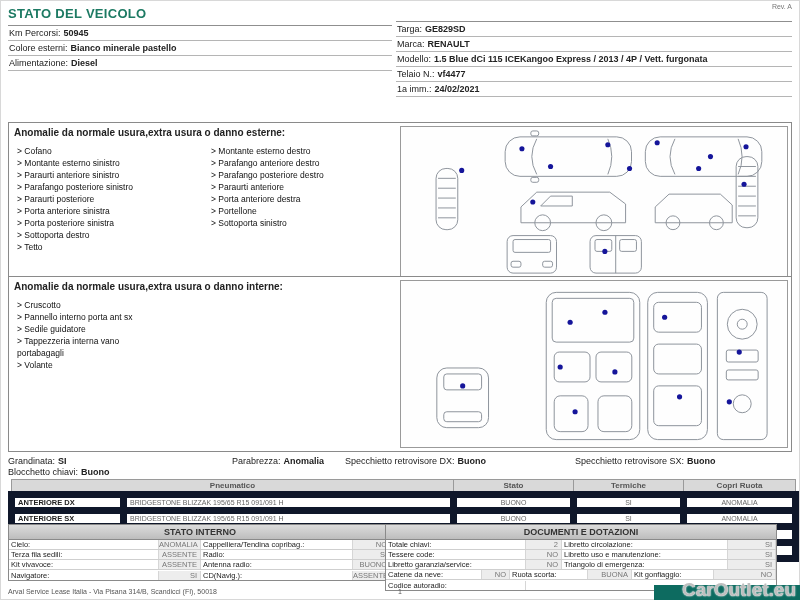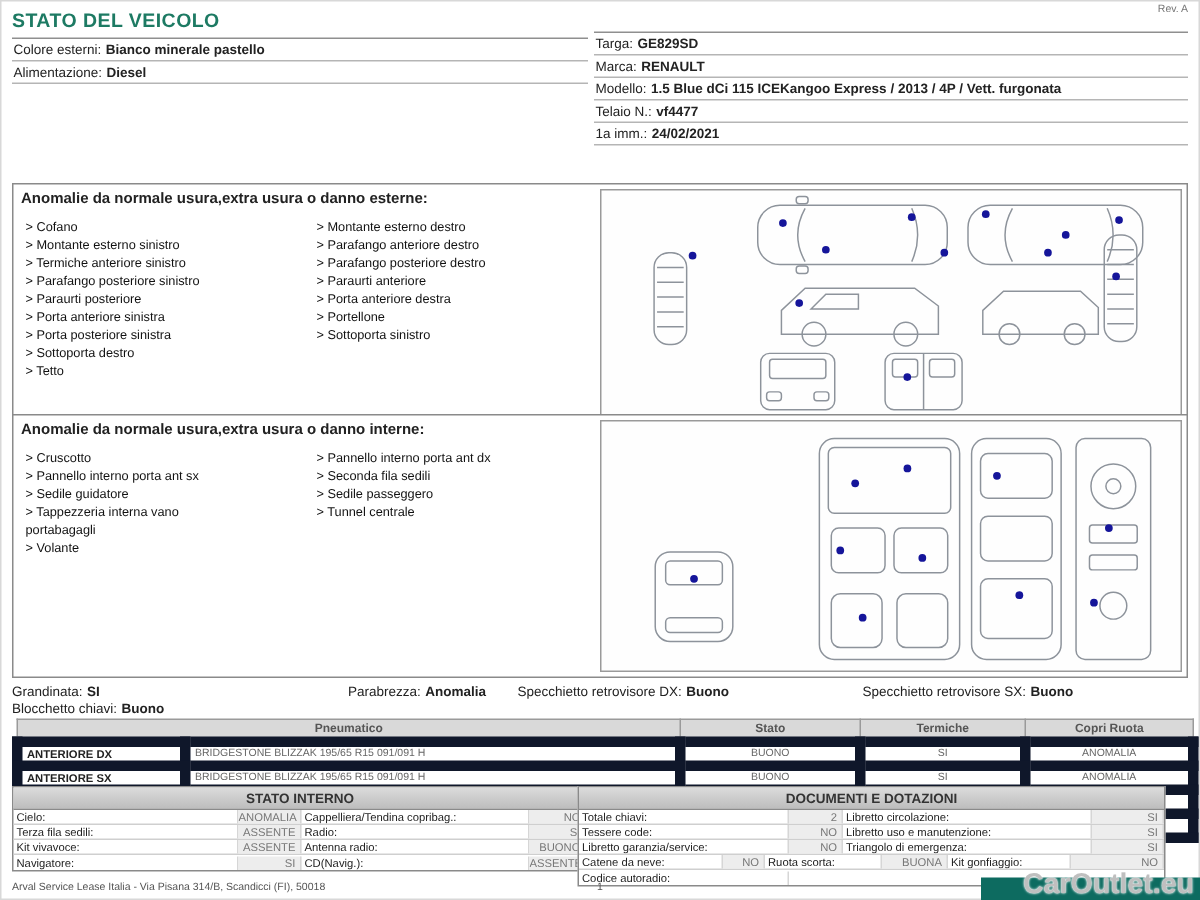--- a/index.html
+++ b/index.html
@@ -63,20 +63,23 @@
 </head>
 <body>
 
 <div class="page">
 
   <div class="rev">Rev. A</div>
 
   <div class="header-left">
     <div class="doc-title">STATO DEL VEICOLO</div>
     <div class="info-row">
+      <span class="lbl">Km Percorsi:</span><span class="val">50945</span>
+    </div>
+    <div class="info-row">
       <span class="lbl">Colore esterni:</span><span class="val">Bianco minerale pastello</span>
     </div>
     <div class="info-row">
       <span class="lbl">Alimentazione:</span><span class="val">Diesel</span>
     </div>
   </div>
 
   <div class="header-right">
     <div class="info-row">
       <span class="lbl">Targa:</span><span class="val">GE829SD</span>
@@ -93,21 +96,21 @@
     <div class="info-row">
       <span class="lbl">1a imm.:</span><span class="val">24/02/2021</span>
     </div>
   </div>
 
   <div class="section-box box-exterior">
     <div class="box-title">Anomalie da normale usura,extra usura o danno esterne:</div>
     <div class="anomaly-col c1">
       <div class="anomaly-item">Cofano</div>
       <div class="anomaly-item">Montante esterno sinistro</div>
-      <div class="anomaly-item">Termiche anteriore sinistro</div>
+      <div class="anomaly-item">Paraurti anteriore sinistro</div>
       <div class="anomaly-item">Parafango posteriore sinistro</div>
       <div class="anomaly-item">Paraurti posteriore</div>
       <div class="anomaly-item">Porta anteriore sinistra</div>
       <div class="anomaly-item">Porta posteriore sinistra</div>
       <div class="anomaly-item">Sottoporta destro</div>
       <div class="anomaly-item">Tetto</div>
     </div>
     <div class="anomaly-col c2">
       <div class="anomaly-item">Montante esterno destro</div>
       <div class="anomaly-item">Parafango anteriore destro</div>
@@ -166,26 +169,20 @@
 
   <div class="section-box box-interior">
     <div class="box-title">Anomalie da normale usura,extra usura o danno interne:</div>
     <div class="anomaly-col c1">
       <div class="anomaly-item">Cruscotto</div>
       <div class="anomaly-item">Pannello interno porta ant sx</div>
       <div class="anomaly-item">Sedile guidatore</div>
       <div class="anomaly-item">Tappezzeria interna vano portabagagli</div>
       <div class="anomaly-item">Volante</div>
     </div>
-    <div class="anomaly-col c2">
-      <div class="anomaly-item">Pannello interno porta ant dx</div>
-      <div class="anomaly-item">Seconda fila sedili</div>
-      <div class="anomaly-item">Sedile passeggero</div>
-      <div class="anomaly-item">Tunnel centrale</div>
-    </div>
     <div class="diagram-frame">
       <svg id="int-svg" viewBox="0 0 388 164">
         <g stroke="#8d939b" fill="none" stroke-width="1">
           <rect x="36" y="86" width="52" height="60" rx="10"></rect>
           <rect x="43" y="92" width="38" height="16" rx="3"></rect>
           <rect x="43" y="130" width="38" height="10" rx="3"></rect>
           <rect x="146" y="10" width="94" height="148" rx="10"></rect>
           <rect x="152" y="16" width="82" height="44" rx="4"></rect>
           <rect x="154" y="70" width="36" height="30" rx="5"></rect>
           <rect x="196" y="70" width="36" height="30" rx="5"></rect>

